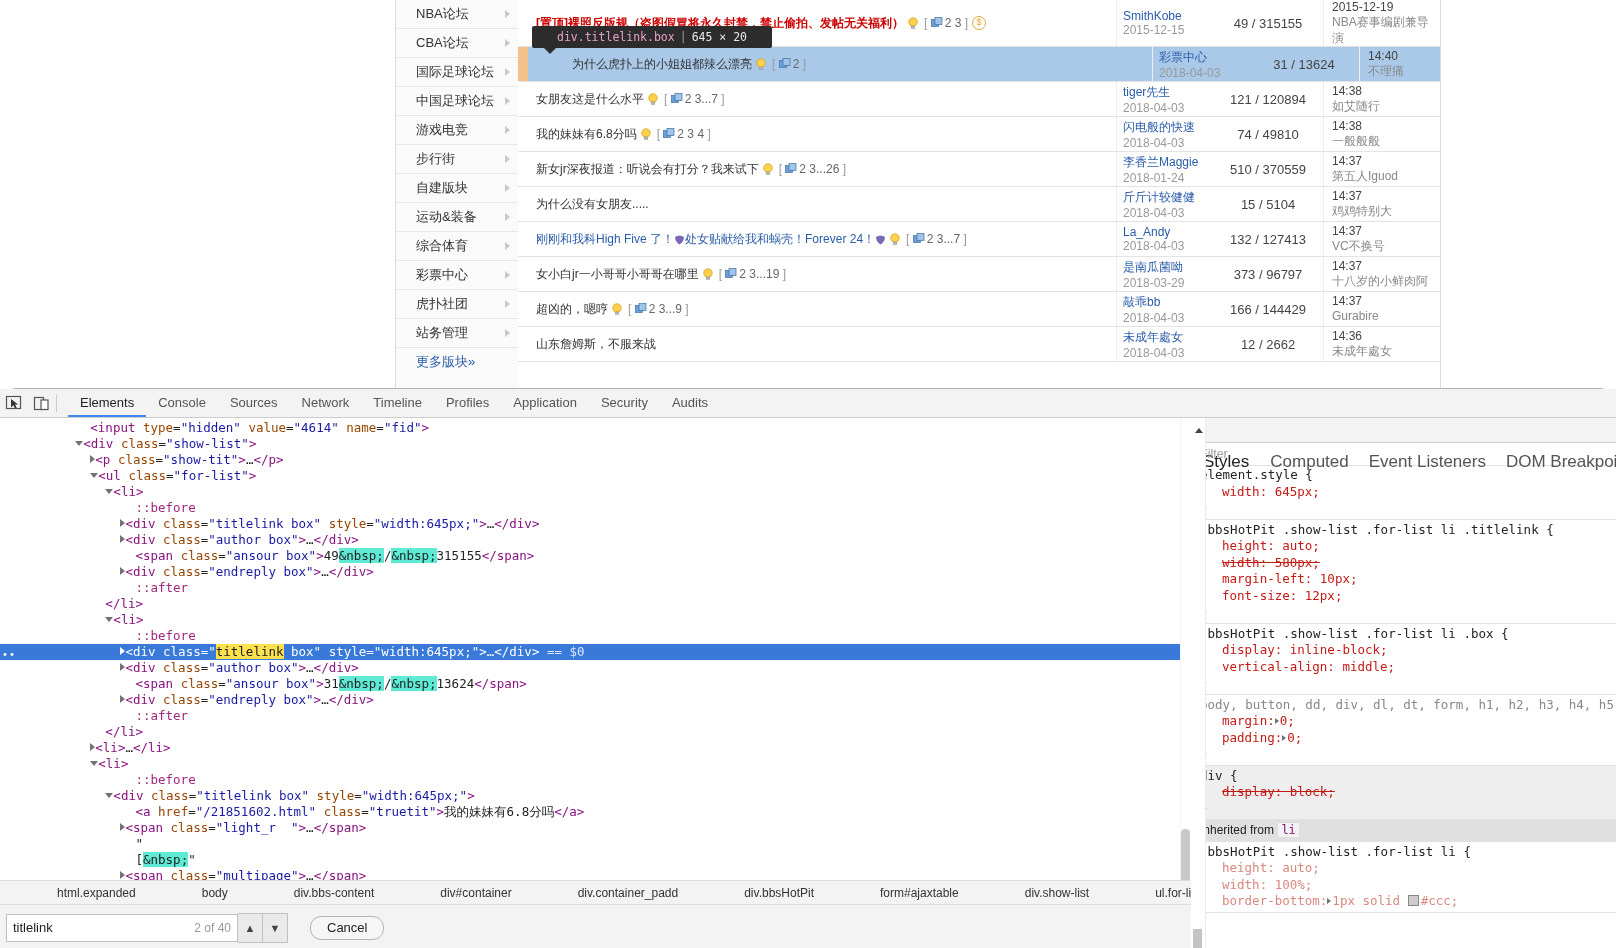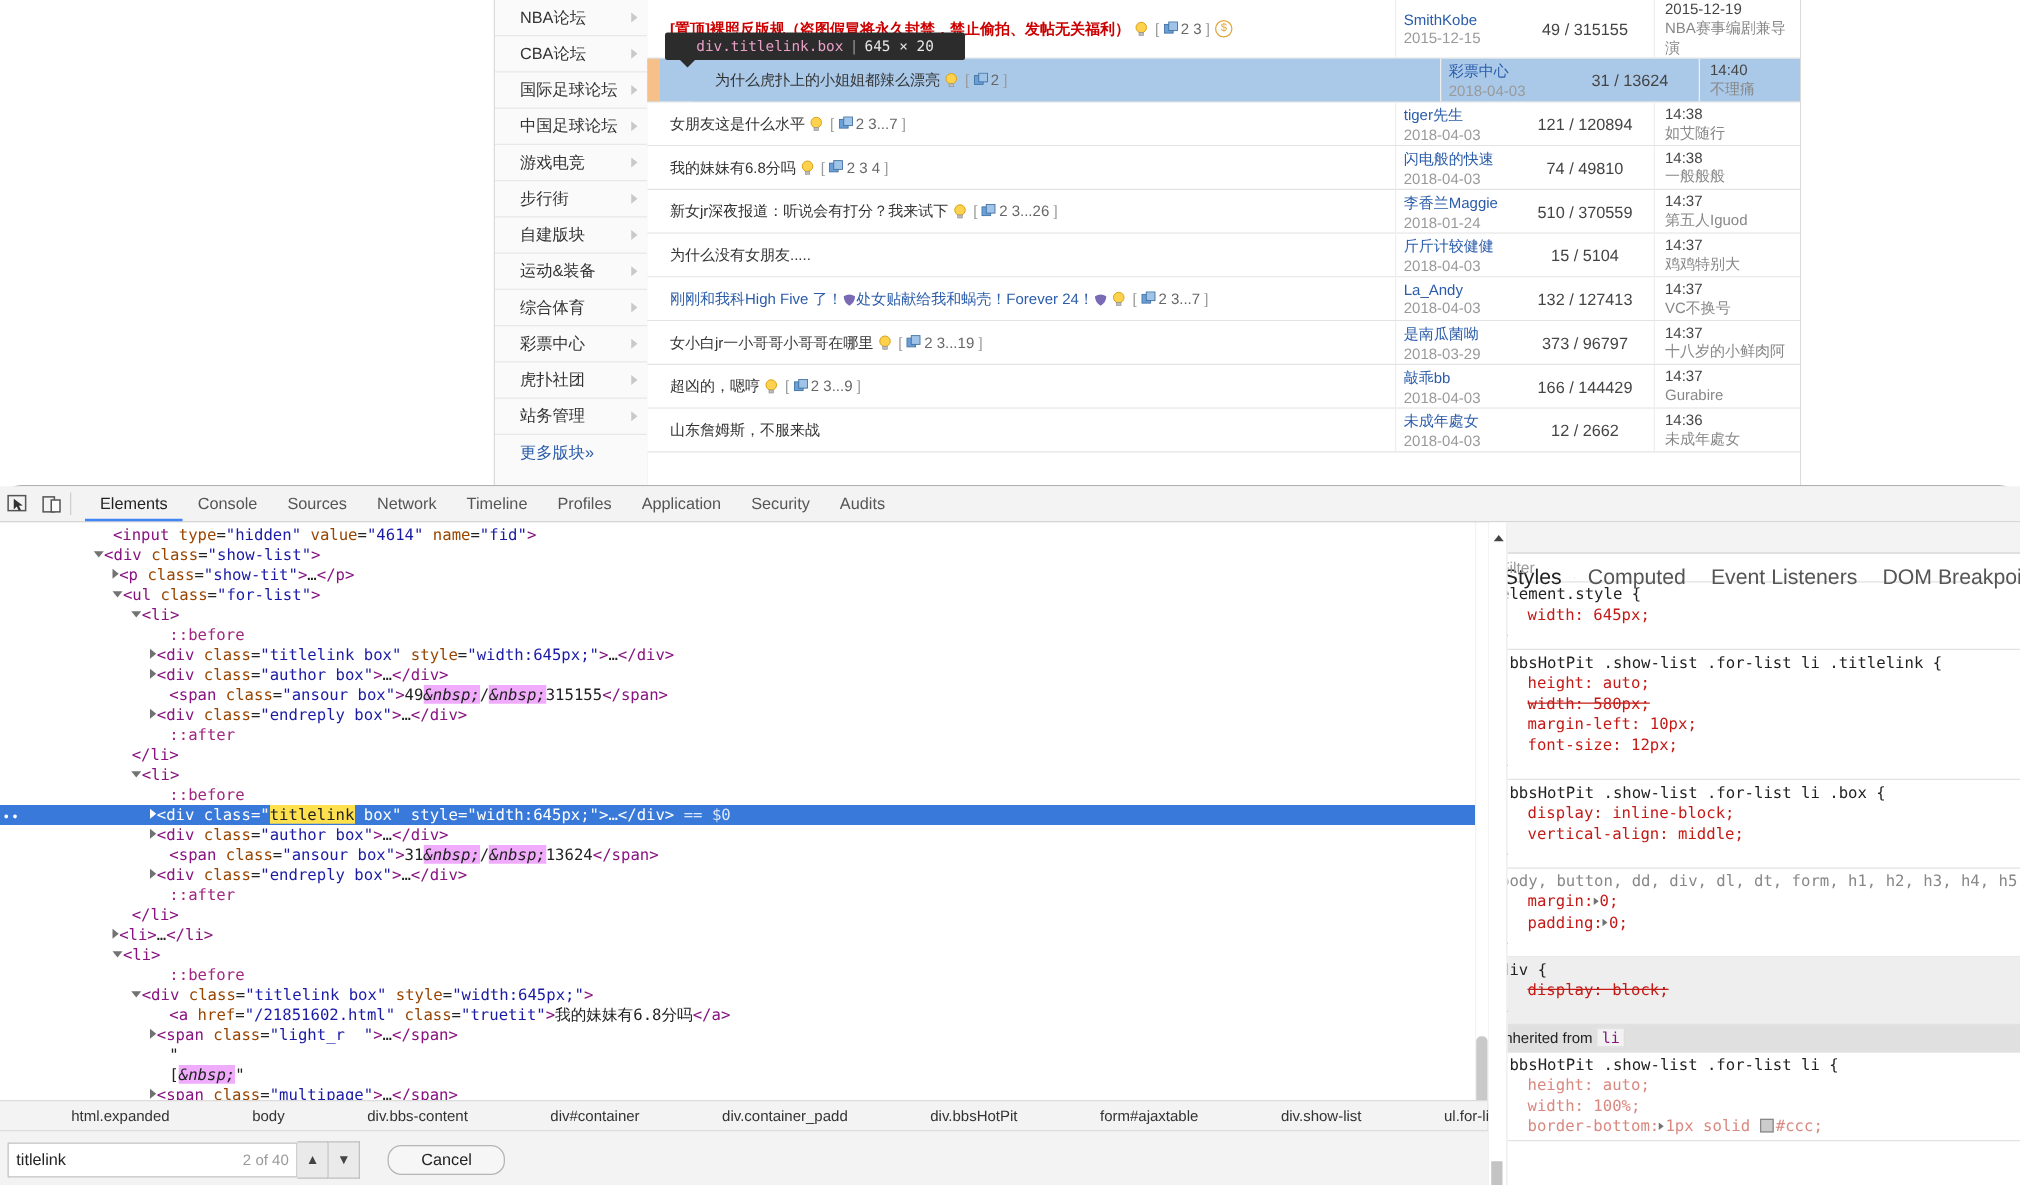--- a/index.html
+++ b/index.html
@@ -83,21 +83,21 @@
        color:#222;padding-top:2px;}
   .dl{position:relative;height:16px;white-space:pre;padding-left:0;}
   .dl.highlight{background:#3879d9;color:#fff;}
   .dl.highlight .tg,.dl.highlight .at,.dl.highlight .va,.dl.highlight .pu,.dl.highlight .tx{color:#fff;}
   .dl.highlight .hl{background:#ffe14d;color:#222;}
   .tg{color:#881280;}
   .at{color:#994500;}
   .va{color:#1a1aa6;}
   .tx{color:#222;}
   .ps{color:#a1267f;}
-  .nb{background:#f0abfc;font-style:italic;}
+  .nb{background:#5eead4;}
   .tri{display:inline-block;width:0;height:0;border-left:5px solid #727272;
        border-top:4px solid transparent;border-bottom:4px solid transparent;vertical-align:1px;}
   .tri.open{border-left:4px solid transparent;border-right:4px solid transparent;
             border-top:5px solid #727272;border-bottom:0;vertical-align:2px;}
   .dl.highlight .tri{border-left-color:#fff;}
   .dollar{color:#888;}
   .dl.highlight .dollar{color:#dce8fb;}
   .eyes{position:absolute;left:2px;top:3px;color:#fff;font-size:10px;letter-spacing:1px;}
   #dom-scroll{position:absolute;left:1181px;top:29px;width:10px;height:462px;background:#fff;}
   #dom-thumb{position:absolute;left:1181px;top:440px;width:9px;height:80px;background:#c9c9c9;border-radius:4px;}
@@ -110,21 +110,21 @@
 
   
   #findbar{position:absolute;left:0;top:515px;width:1190px;height:45px;background:#f3f3f3;
            border-top:1px solid #dcdcdc;display:flex;align-items:center;padding-left:6px;}
   #find-input{width:218px;height:26px;border:1px solid #c0c0c0;background:#fff;
               display:flex;align-items:center;padding:0 6px;}
   #find-input .fv{flex:1;color:#222;font-size:13px;}
   #find-input .fc{color:#999;font-size:12px;}
   .findbtn{width:24px;height:28px;border:1px solid #c0c0c0;border-left:none;background:#eaeaea;
            display:flex;align-items:center;justify-content:center;color:#444;font-size:11px;}
-  #find-cancel{margin-left:22px;height:22px;padding:0 26px;border:1px solid #b5b5b5;border-radius:11px;
+  #find-cancel{margin-left:22px;height:22px;padding:0 16px;border:1px solid #b5b5b5;border-radius:11px;
                background:#f6f6f6;display:flex;align-items:center;color:#222;font-size:13px;}
 
   
   #stylepane{position:absolute;left:1191px;top:29px;width:425px;height:531px;background:#fff;
              border-left:1px solid #cdcdcd;overflow:hidden;}
   #sp-tabs{height:24px;background:#f3f3f3;border-bottom:1px solid #cdcdcd;display:flex;align-items:stretch;}
   .sp-tab{padding:0 10px;display:flex;align-items:center;color:#555;font-size:17px;white-space:nowrap;margin-top:44px;}
   .sp-tab.active{background:#fff;color:#222;border:1px solid #cdcdcd;border-bottom:1px solid #fff;
                  margin-bottom:-1px;border-top:none;}
   #sp-filter{height:22px;border-bottom:1px solid #e2e2e2;display:flex;align-items:center;

